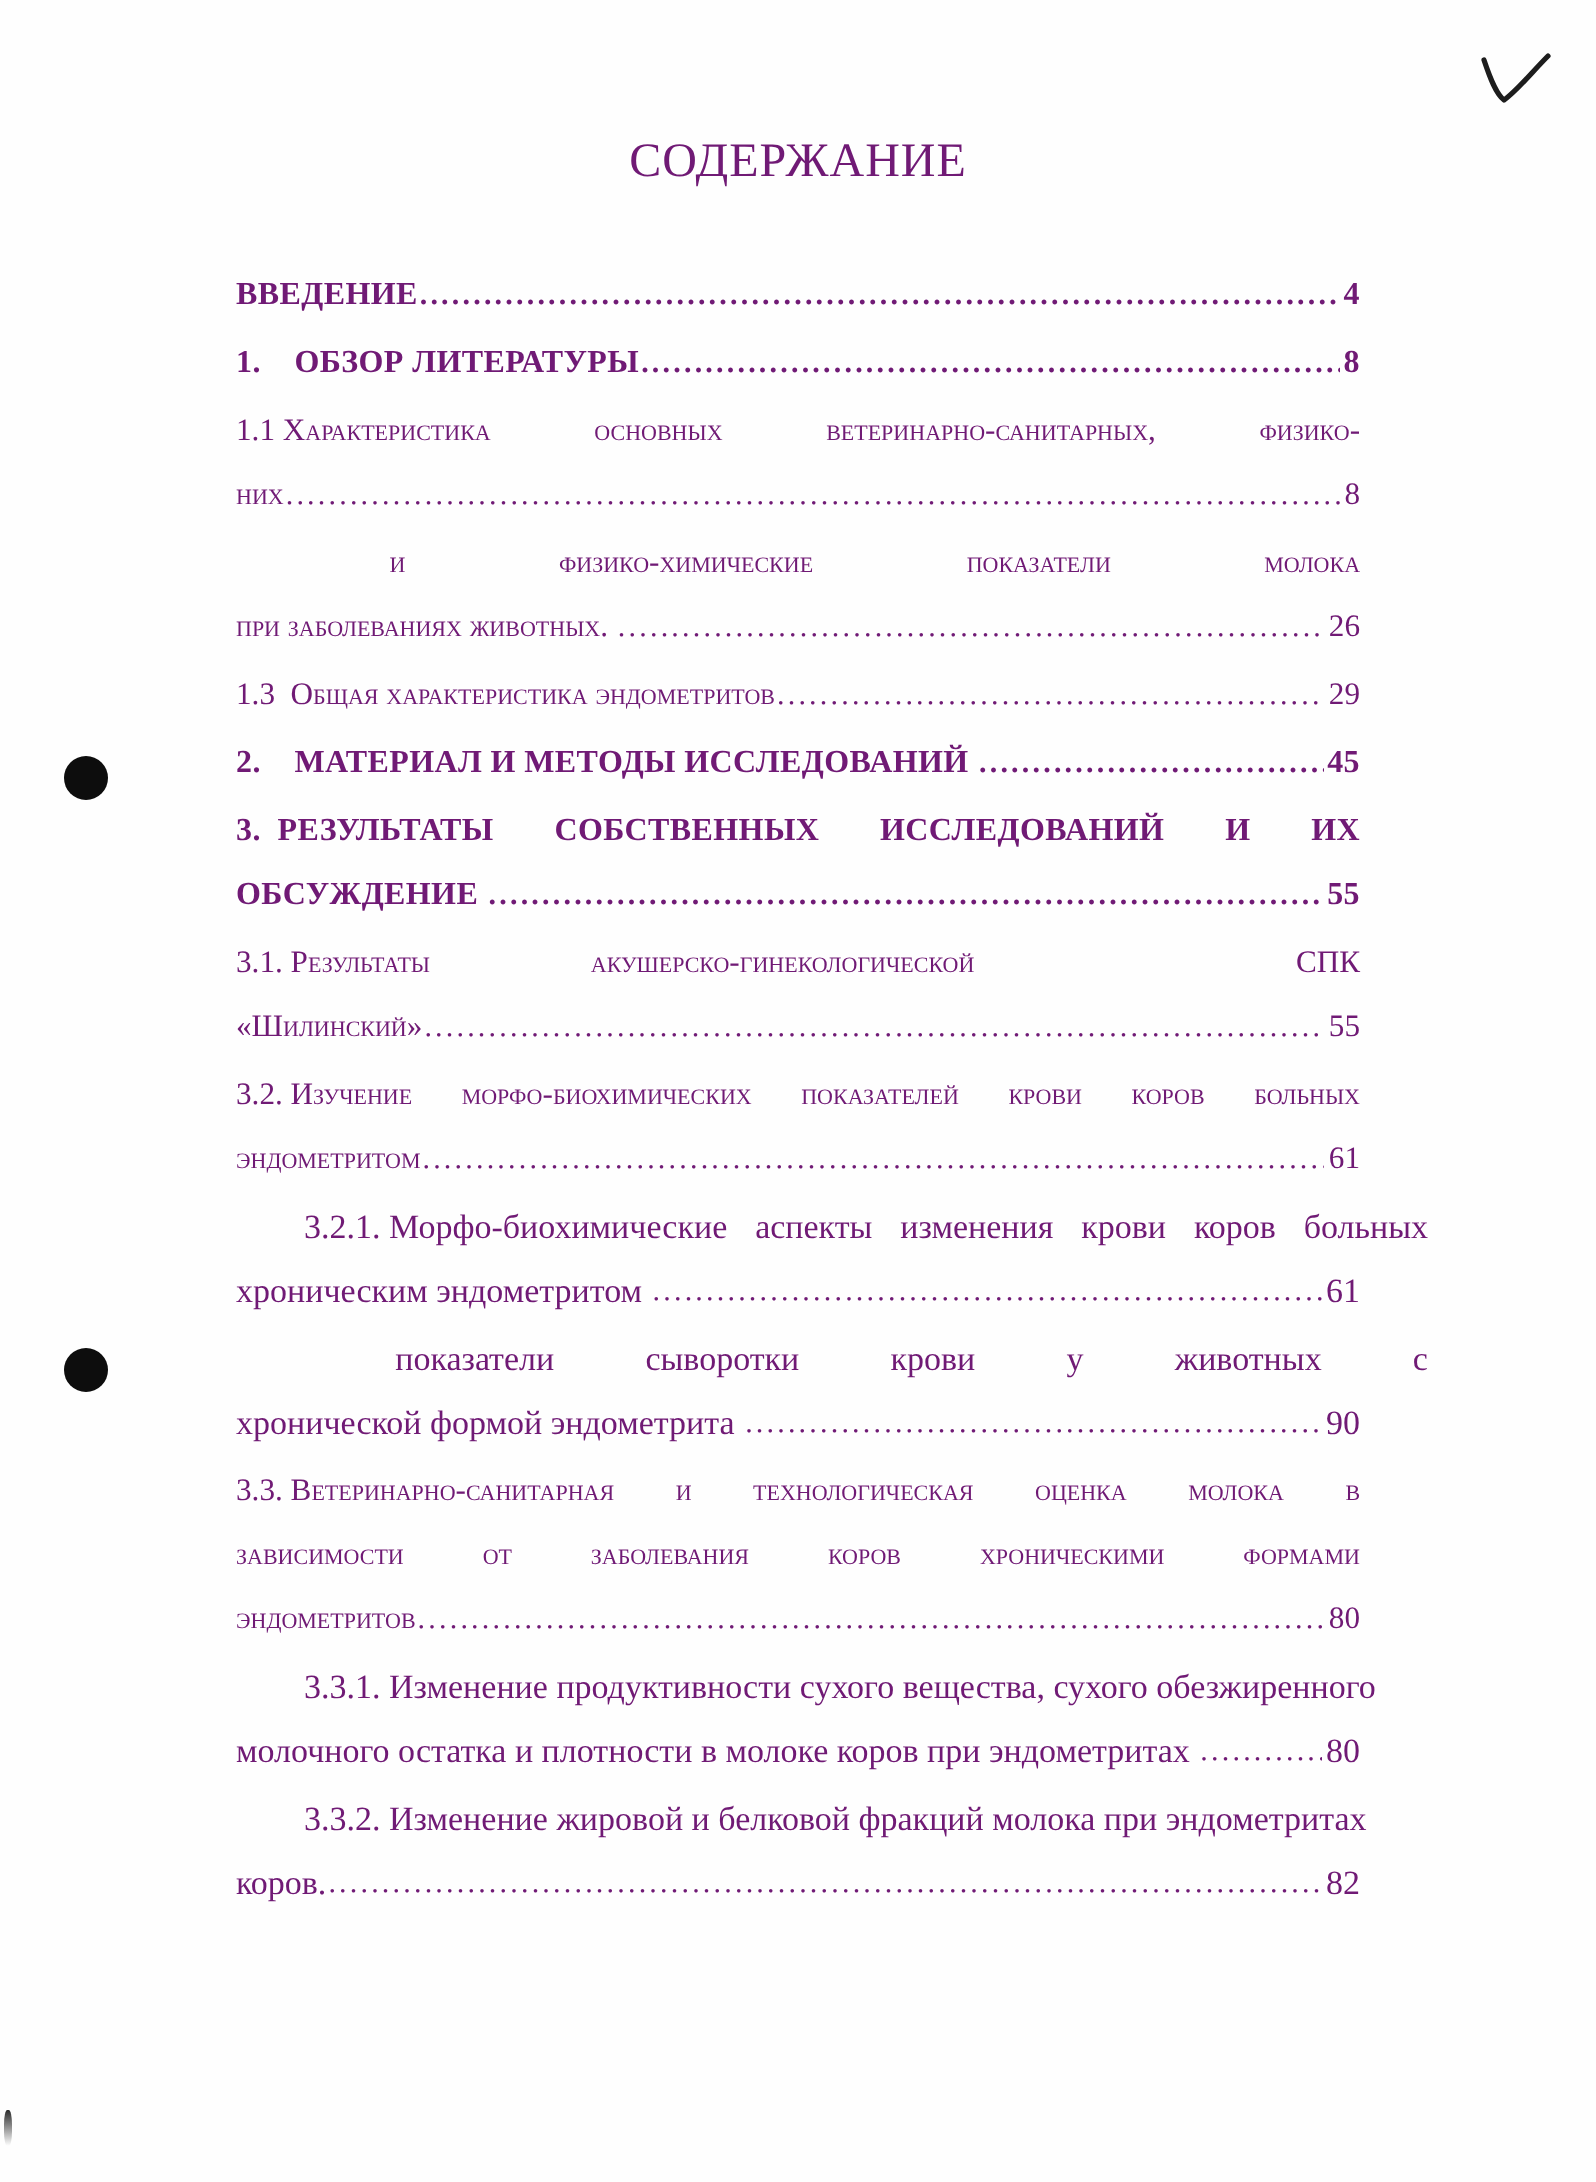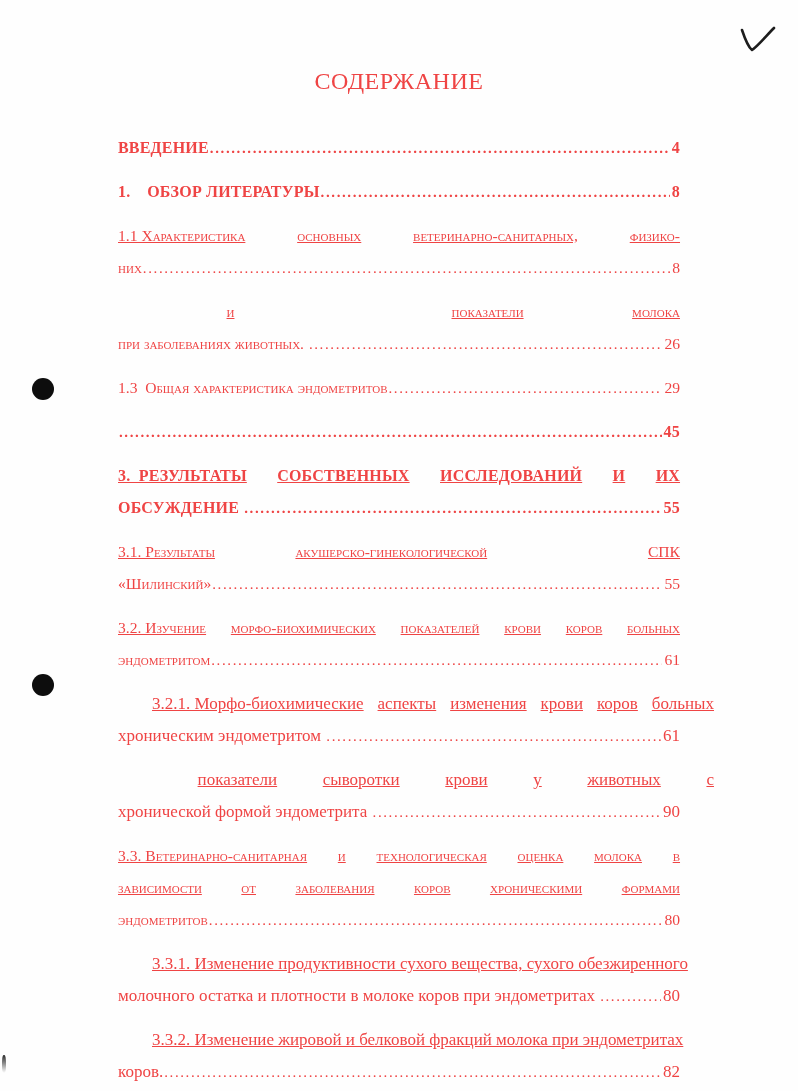--- a/index.html
+++ b/index.html
@@ -9,21 +9,21 @@
     background: #ffffff;
   }
   .page {
     position: relative;
     width: 798px;
     height: 1091px;
     margin: 0 auto;
     background: #fefefe;
     overflow: hidden;
     font-family: "Liberation Serif", "DejaVu Serif", serif;
-    color: #ef4444;
+    color: #701a75;
   }
 
   
   .hole-punch {
     position: absolute;
     width: 22px;
     height: 22px;
     border-radius: 50%;
     background: #0d0d0d;
   }
@@ -70,21 +70,21 @@
   }
 
   .entry {
     position: relative;
     font-size: 15.2px;
     line-height: 32px;
     margin: 0;
     text-align: justify;
     text-justify: inter-word;
   }
-  .entry + .entry { margin-top: 12px; }
+  .entry + .entry { margin-top: 2px; }
 
   
   .lvl1-bold {
     font-weight: bold;
     font-size: 16px;
     letter-spacing: 0.2px;
   }
   .lvl1-bold.sc { font-variant: small-caps; }
 
   .smallcaps {
@@ -117,21 +117,20 @@
   .row .pageno {
     white-space: pre;
     padding-left: 1px;
   }
 
   
   .justify-line {
     display: flex;
     width: 100%;
     white-space: pre;
-    text-decoration: underline;
   }
   .justify-line > span { flex: 0 0 auto; }
   .justify-line > .sp { flex: 1 1 auto; }
 
   .bold-page { font-weight: bold; }
 </style>
 </head>
 <body>
 
 <div class="page">
@@ -164,36 +163,37 @@
       </div>
       <div class="entry smallcaps">
         <div class="justify-line"><span>1.1 Характеристика</span><span class="sp"></span><span>основных</span><span class="sp"></span><span>ветеринарно-санитарных,</span><span class="sp"></span><span>физико-</span></div>
         <div class="row">
           <span class="label">них</span>
           <span class="leader"></span>
           <span class="pageno">8</span>
         </div>
       </div>
       <div class="entry smallcaps">
-        <div class="justify-line"><span class="sp"></span><span>и</span><span class="sp"></span><span class="sp"></span><span>показатели</span><span class="sp"></span><span>молока</span></div>
+        <div class="justify-line"><span class="sp"></span><span>и</span><span class="sp"></span><span>физико-химические</span><span class="sp"></span><span>показатели</span><span class="sp"></span><span>молока</span></div>
         <div class="row">
           <span class="label">при заболеваниях животных. </span>
           <span class="leader"></span>
           <span class="pageno">26</span>
         </div>
       </div>
       <div class="entry smallcaps">
         <div class="row">
           <span class="label">1.3  Общая характеристика эндометритов</span>
           <span class="leader"></span>
           <span class="pageno">29</span>
         </div>
       </div>
       <div class="entry lvl1-bold sc">
         <div class="row">
+          <span class="label">2.    МАТЕРИАЛ И МЕТОДЫ ИССЛЕДОВАНИЙ </span>
           <span class="leader"></span>
           <span class="pageno bold-page">45</span>
         </div>
       </div>
       <div class="entry lvl1-bold sc">
         <div class="justify-line"><span>3.  РЕЗУЛЬТАТЫ</span><span class="sp"></span><span>СОБСТВЕННЫХ</span><span class="sp"></span><span>ИССЛЕДОВАНИЙ</span><span class="sp"></span><span>И</span><span class="sp"></span><span>ИХ</span></div>
         <div class="row">
           <span class="label">ОБСУЖДЕНИЕ </span>
           <span class="leader"></span>
           <span class="pageno bold-page">55</span>

